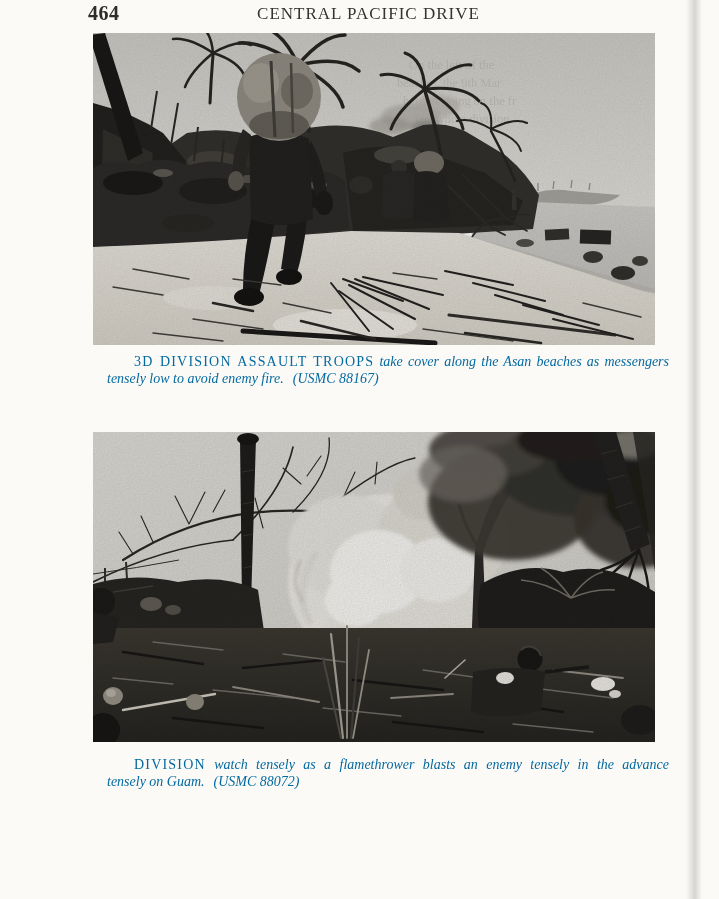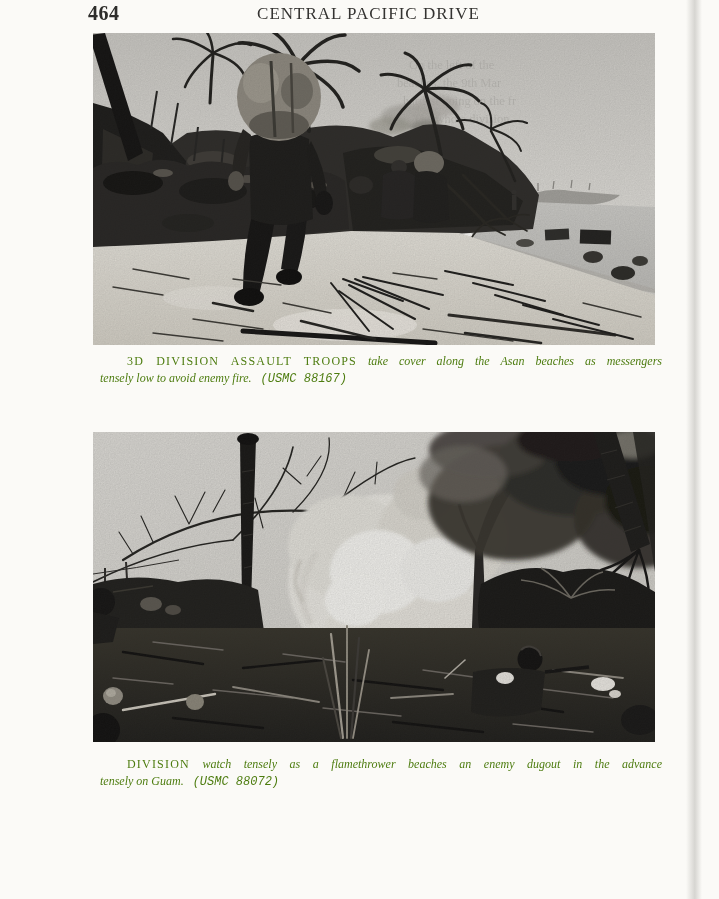--- a/index.html
+++ b/index.html
@@ -25,37 +25,37 @@
     position:absolute;top:4px;left:93px;width:551px;
     text-align:center;font-size:17px;letter-spacing:1px;color:#343331;
   }
   .photo{
     position:absolute;left:93px;width:562px;display:block;
   }
   .photo-1{top:33px;height:312px;}
   .photo-2{top:432px;height:310px;}
   .photo svg{display:block;width:562px;}
   .caption{
-    position:absolute;left:100px;width:562px;
-    font-size:12px;line-height:17px;color:#4d7c0f;
+    position:absolute;left:107px;width:562px;
+    font-size:14px;line-height:17px;color:#0369a1;
   }
   .caption-1{top:353px;}
   .caption-2{top:756px;}
   .cap-line1{
     text-align:justify;
     -moz-text-align-last:justify;
     text-align-last:justify;
     padding-left:27px;
     white-space:nowrap;
     overflow:hidden;
   }
   .cap-lead{letter-spacing:1.2px;font-style:normal;}
   .cap-rest{font-style:italic;}
   .cap-line2{font-style:italic;text-align:left;}
-  .credit{font-style:italic;margin-left:9px;font-family:Liberation Mono, monospace;}
+  .credit{font-style:italic;margin-left:9px;}
 </style>
 </head>
 <body>
 
 <div class="page">
 
   <div class="folio">464</div>
   <div class="running-head">CENTRAL PACIFIC DRIVE</div>
 
   <div class="photo photo-1">
@@ -445,18 +445,18 @@
         <ellipse cx="510" cy="252" rx="12" ry="7" fill="#ece9e3"></ellipse>
         <ellipse cx="522" cy="262" rx="6" ry="4" fill="#ddd9d1"></ellipse>
         <ellipse cx="547" cy="288" rx="19" ry="15" fill="#161514"></ellipse>
       </g>
 
       <rect width="562" height="310" filter="url(#grain2)" opacity="0.25"></rect>
     </svg>
   </div>
 
   <div class="caption caption-2">
-    <div class="cap-line1"><span class="cap-lead">DIVISION</span> <span class="cap-rest">watch tensely as a flamethrower beaches an enemy dugout in the advance</span></div>
+    <div class="cap-line1"><span class="cap-lead">DIVISION</span> <span class="cap-rest">watch tensely as a flamethrower blasts an enemy tensely in the advance</span></div>
     <div class="cap-line2"><span>tensely on Guam.</span><span class="credit">(USMC 88072)</span></div>
   </div>
 
   <div class="edge-shade"></div>
 </div>
 
 </body></html>

